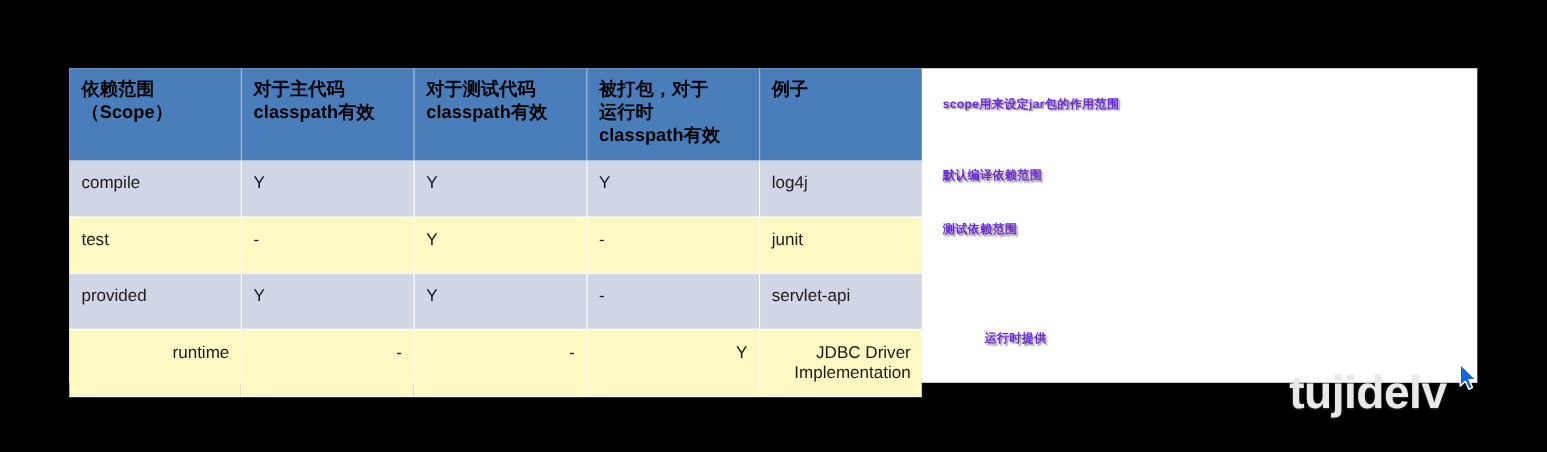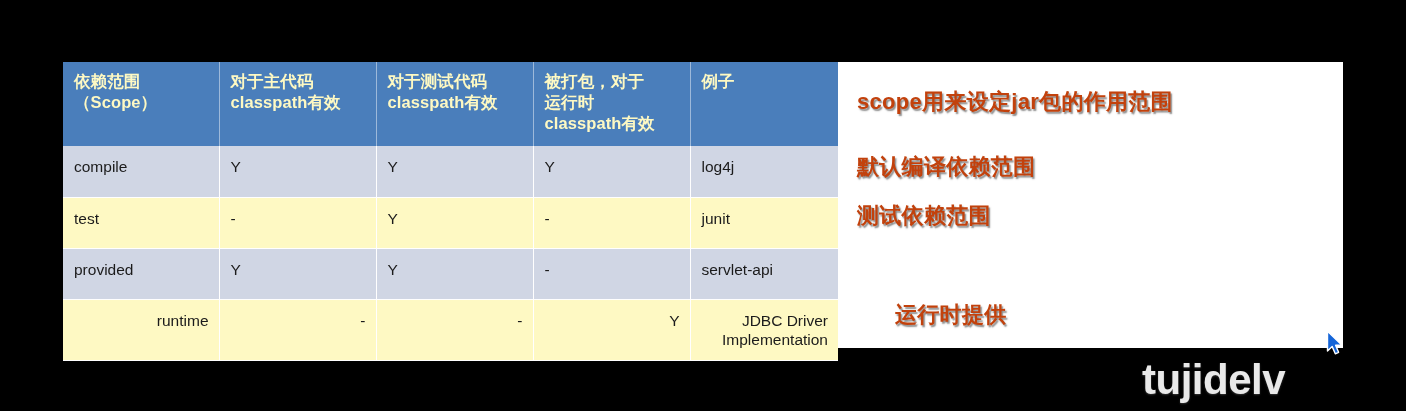--- a/index.html
+++ b/index.html
@@ -30,21 +30,21 @@
     table-layout:fixed;
   }
   #scope-table col.c0 { width:156px; }
   #scope-table col.c1 { width:157px; }
   #scope-table col.c2 { width:157px; }
   #scope-table col.c3 { width:157px; }
   #scope-table col.c4 { width:148px; }
 
   #scope-table thead th {
     background:#4A7EBB;
-    color:#fef9c3;
+    color:#000000;
     font-weight:bold;
     font-size:16.5px;
     line-height:1.28;
     text-align:left;
     vertical-align:top;
     padding:9px 10px 9px 11px;
     height:84px;
     border-right:1.5px solid #9DB9DA;
     letter-spacing:0.1px;
   }
@@ -62,44 +62,43 @@
     line-height:1.25;
   }
   #scope-table tbody td:last-child { border-right:none; }
   #scope-table tbody tr.odd  td { background:#D0D6E4; }
   #scope-table tbody tr.even td { background:#fef9c3; }
   #scope-table tbody tr.tall td { height:52px;text-align:right; }
 
   
   .anno {
     position:absolute;
-    color:#c2410c;
+    color:#6d28d9;
     font-weight:bold;
-    font-size:22px;
+    font-size:11px;
     white-space:nowrap;
     text-shadow: 1.5px 1.5px 1.5px rgba(120,120,120,0.85);
     letter-spacing:0.3px;
   }
   #anno-0 { left:794px; top:25px; }
   #anno-1 { left:794px; top:90px; }
   #anno-2 { left:794px; top:139px; }
   #anno-3 { left:794px; top:188px; }
   #anno-4 { left:800px; top:238px;margin-left:32px; }
 
   
   #watermark {
     position:absolute;
-    left:1142px; top:333px;
+    left:1172px; top:333px;
     font-size:42px;
     font-weight:bold;
     color:#e9e9e9;
     letter-spacing:-0.5px;
     text-shadow:0 1px 2px rgba(150,150,150,0.35);
     z-index:5;
-    margin-top:23px;
   }
   
   #cursor {
     position:absolute;
     left:1326px; top:330px;
     width:20px; height:28px;
     z-index:9;
   }
 </style>
 </head>

